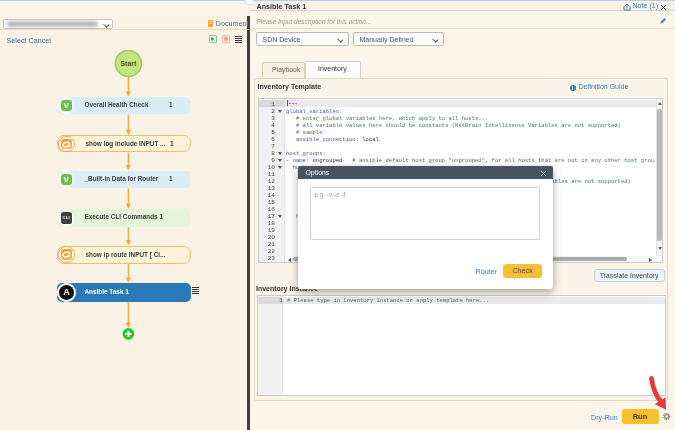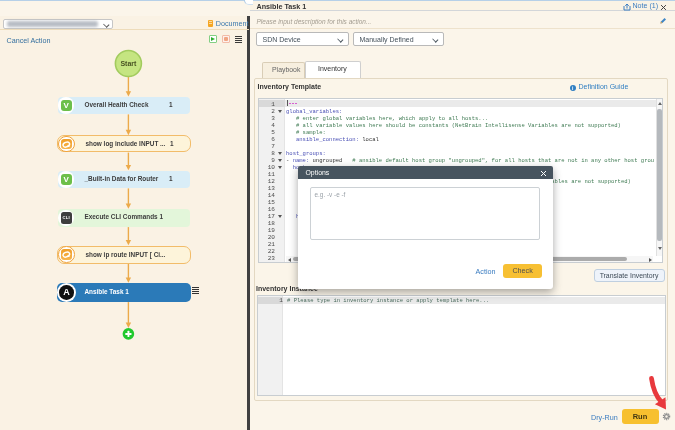--- a/index.html
+++ b/index.html
@@ -12,21 +12,21 @@
 
 <div class="abs" style="left:0;top:16px;width:249.5px;height:430px;background:#faf2e4;border-right:3px solid #404040">
   <div class="abs" style="left:0;top:0;width:249px;height:14.2px;border-bottom:1px solid #eedcba"></div>
   <div class="abs" style="left:3px;top:2.5px;width:110px;height:10.8px;background:#fff;border:1px solid #c6c6c6;border-radius:2px"></div>
   <div class="abs" style="left:6.5px;top:4.8px;width:91px;height:6px;background:#b7bcc4;border-radius:2px;filter:blur(1.4px)"></div>
   <div class="abs" style="left:104px;top:5.6px;width:4.6px;height:4.6px;border-right:1.2px solid #555;border-bottom:1.2px solid #555;transform:rotate(45deg) scale(1,0.8)"></div>
   <div class="abs" style="left:207.5px;top:3.8px;width:5.6px;height:7px;background:#f5a623;border-radius:1px"></div>
   <div class="abs" style="left:208.6px;top:5.3px;width:3.4px;height:1px;background:#fcd9a0"></div>
   <div class="abs" style="left:208.6px;top:7.3px;width:3.4px;height:1px;background:#fcd9a0"></div>
   <div class="abs" style="left:215.8px;top:2.8px;font-size:7.2px;color:#3c79ae">Document</div>
-  <div class="abs" style="left:6.5px;top:19.8px;font-size:7.2px;color:#35709f">Cancel Action</div>
+  <div class="abs" style="left:6.5px;top:19.8px;font-size:7.2px;color:#35709f">Select Cancel</div>
 
   <div class="abs" style="left:208.7px;top:19.1px;width:8.2px;height:8.2px;background:#fff;border:1px solid #83cf83;border-radius:1px">
     <div class="abs" style="left:1.6px;top:0.9px;width:0;height:0;border-left:4px solid #2fae2f;border-top:2.3px solid transparent;border-bottom:2.3px solid transparent"></div>
   </div>
   <div class="abs" style="left:221.9px;top:19.1px;width:8.2px;height:8.2px;background:#fdf0ec;border:1px solid #f2bca8;border-radius:1px">
     <div class="abs" style="left:1.1px;top:1.1px;width:4px;height:4px;background:#f0a583;border-radius:1px"></div>
   </div>
   <div class="abs" style="left:235.4px;top:19.6px;width:6.4px;height:7.6px">
       <div style="position:absolute;left:0;top:0.0px;width:6.4px;height:1.3px;background:#3a3a3a"></div>
       <div style="position:absolute;left:0;top:2.1px;width:6.4px;height:1.3px;background:#3a3a3a"></div>
@@ -242,21 +242,21 @@
 </div>
 
 <div class="abs" style="left:298px;top:166.4px;width:254.5px;height:123.1px;background:#fff;border-radius:3px;box-shadow:0 3px 9px rgba(60,60,60,0.45);z-index:40">
   <div class="abs" style="left:0;top:0;width:254.5px;height:12.8px;background:#47545f;border-radius:2px 2px 0 0"></div>
   <div class="abs" style="left:7.5px;top:2.8px;font-size:6.9px;color:#fff">Options</div>
   <svg class="abs" style="left:242px;top:3.2px" width="7" height="7" viewBox="0 0 7 7">
       <path d="M1 1 L6 6 M6 1 L1 6" stroke="#fff" stroke-width="1"></path>
     </svg>
   <div class="abs" style="left:12.4px;top:20.6px;width:229.6px;height:52.9px;border:1px solid #ccd1d5;border-radius:2px"></div>
   <div class="abs" style="left:16.5px;top:24.4px;font-size:6.4px;color:#9aa1a8">e.g. -v -e -f</div>
-  <div class="abs" style="left:177.5px;top:100.3px;font-size:7.2px;color:#3a7cc0">Action</div>
+  <div class="abs" style="left:177.5px;top:100.3px;font-size:7.2px;color:#3a7cc0">Router</div>
   <div class="abs" style="left:205px;top:97.2px;width:39.2px;height:14.3px;background:#f7c033;border-radius:3px;text-align:center;line-height:14.3px;font-size:7.2px;color:#4f4f4f">Check</div>
 </div>
 
 <div class="abs" style="left:243.5px;top:0;width:9px;height:5px;background:#fff;border-bottom-left-radius:7px;border-left:1px solid #a9c8e6;border-bottom:1px solid #cfe0ef;z-index:31"></div>
 
 <svg class="abs" style="left:640px;top:370px;z-index:50" width="35" height="60" viewBox="0 0 35 60">
   <path d="M11.5 8.5 C 13 19 16.5 27 21.5 32.2" fill="none" stroke="#e8393d" stroke-width="4.8" stroke-linecap="round"></path>
   <polygon points="26,39.5 25.5,27.2 14.9,34.2" fill="#e8393d"></polygon>
 </svg>
 

